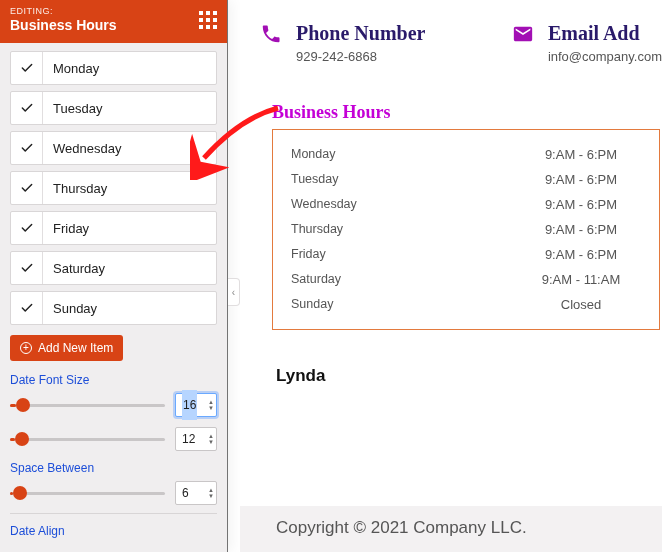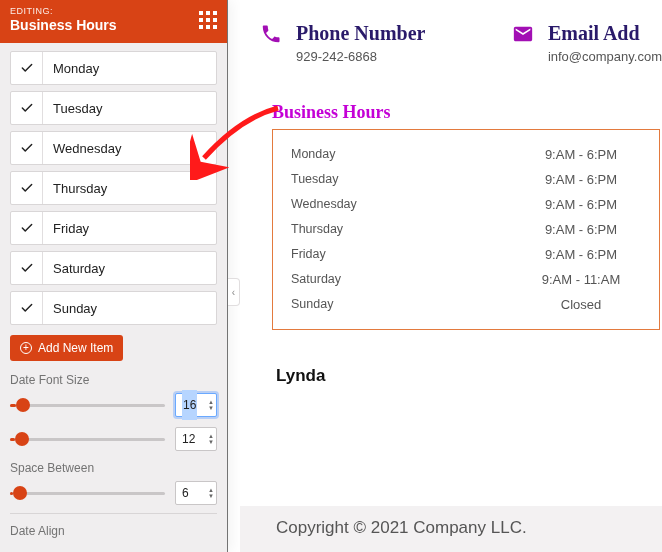--- a/index.html
+++ b/index.html
@@ -16,21 +16,21 @@
 
   .items { padding:8px 10px 0 10px; }
   .item { display:flex; background:#fff; border:1px solid #d9d6d7; border-radius:2px; margin-bottom:6px; height:34px; align-items:stretch; overflow:hidden;}
   .item .chk { width:32px; border-right:1px solid #e1dedf; display:flex; align-items:center; justify-content:center; color:#222;}
   .item .lbl { padding:0 10px; font-size:13px; color:#222; display:flex; align-items:center; flex:1;}
 
   .add-btn { display:inline-flex; align-items:center; gap:6px; background:#d84315; color:#fff; font-size:12px; padding:6px 10px; border-radius:3px; margin:4px 10px 10px 10px; cursor:pointer;}
   .add-btn .plus { width:12px; height:12px; border:1.5px solid #fff; border-radius:50%; display:flex; align-items:center; justify-content:center; font-size:10px; line-height:1;}
 
   .field { padding:2px 10px 8px 10px; }
-  .field .flab { font-size:12px; color:#737373; margin-bottom:6px; }
+  .field .flab { font-size:12px; color:#1d4ed8; margin-bottom:6px; }
   .field .row { display:flex; align-items:center; gap:10px;}
   .slider { flex:1; height:14px; position:relative; display:flex; align-items:center;}
   .track { position:absolute; left:0; right:0; height:3px; background:#c9c6c7; border-radius:3px;}
   .fill { position:absolute; left:0; height:3px; background:#d84315; border-radius:3px;}
   .thumb { position:absolute; width:14px; height:14px; background:#d84315; border-radius:50%;}
   .numbox { width:42px; height:24px; border:1px solid #c9c6c7; border-radius:2px; display:flex; align-items:center; justify-content:space-between; padding:0 2px 0 6px; font-size:12px; background:#fff; color:#222;}
   .numbox.focus { border:1px solid #6aa9ff; box-shadow:0 0 0 2px rgba(100,160,255,.4);}
   .stepper { display:flex; flex-direction:column; gap:1px;}
   .stepper span { font-size:6px; color:#666; line-height:5px;}
   .numbox .sel { background:#b6d5ff; padding:8px 1px;}

